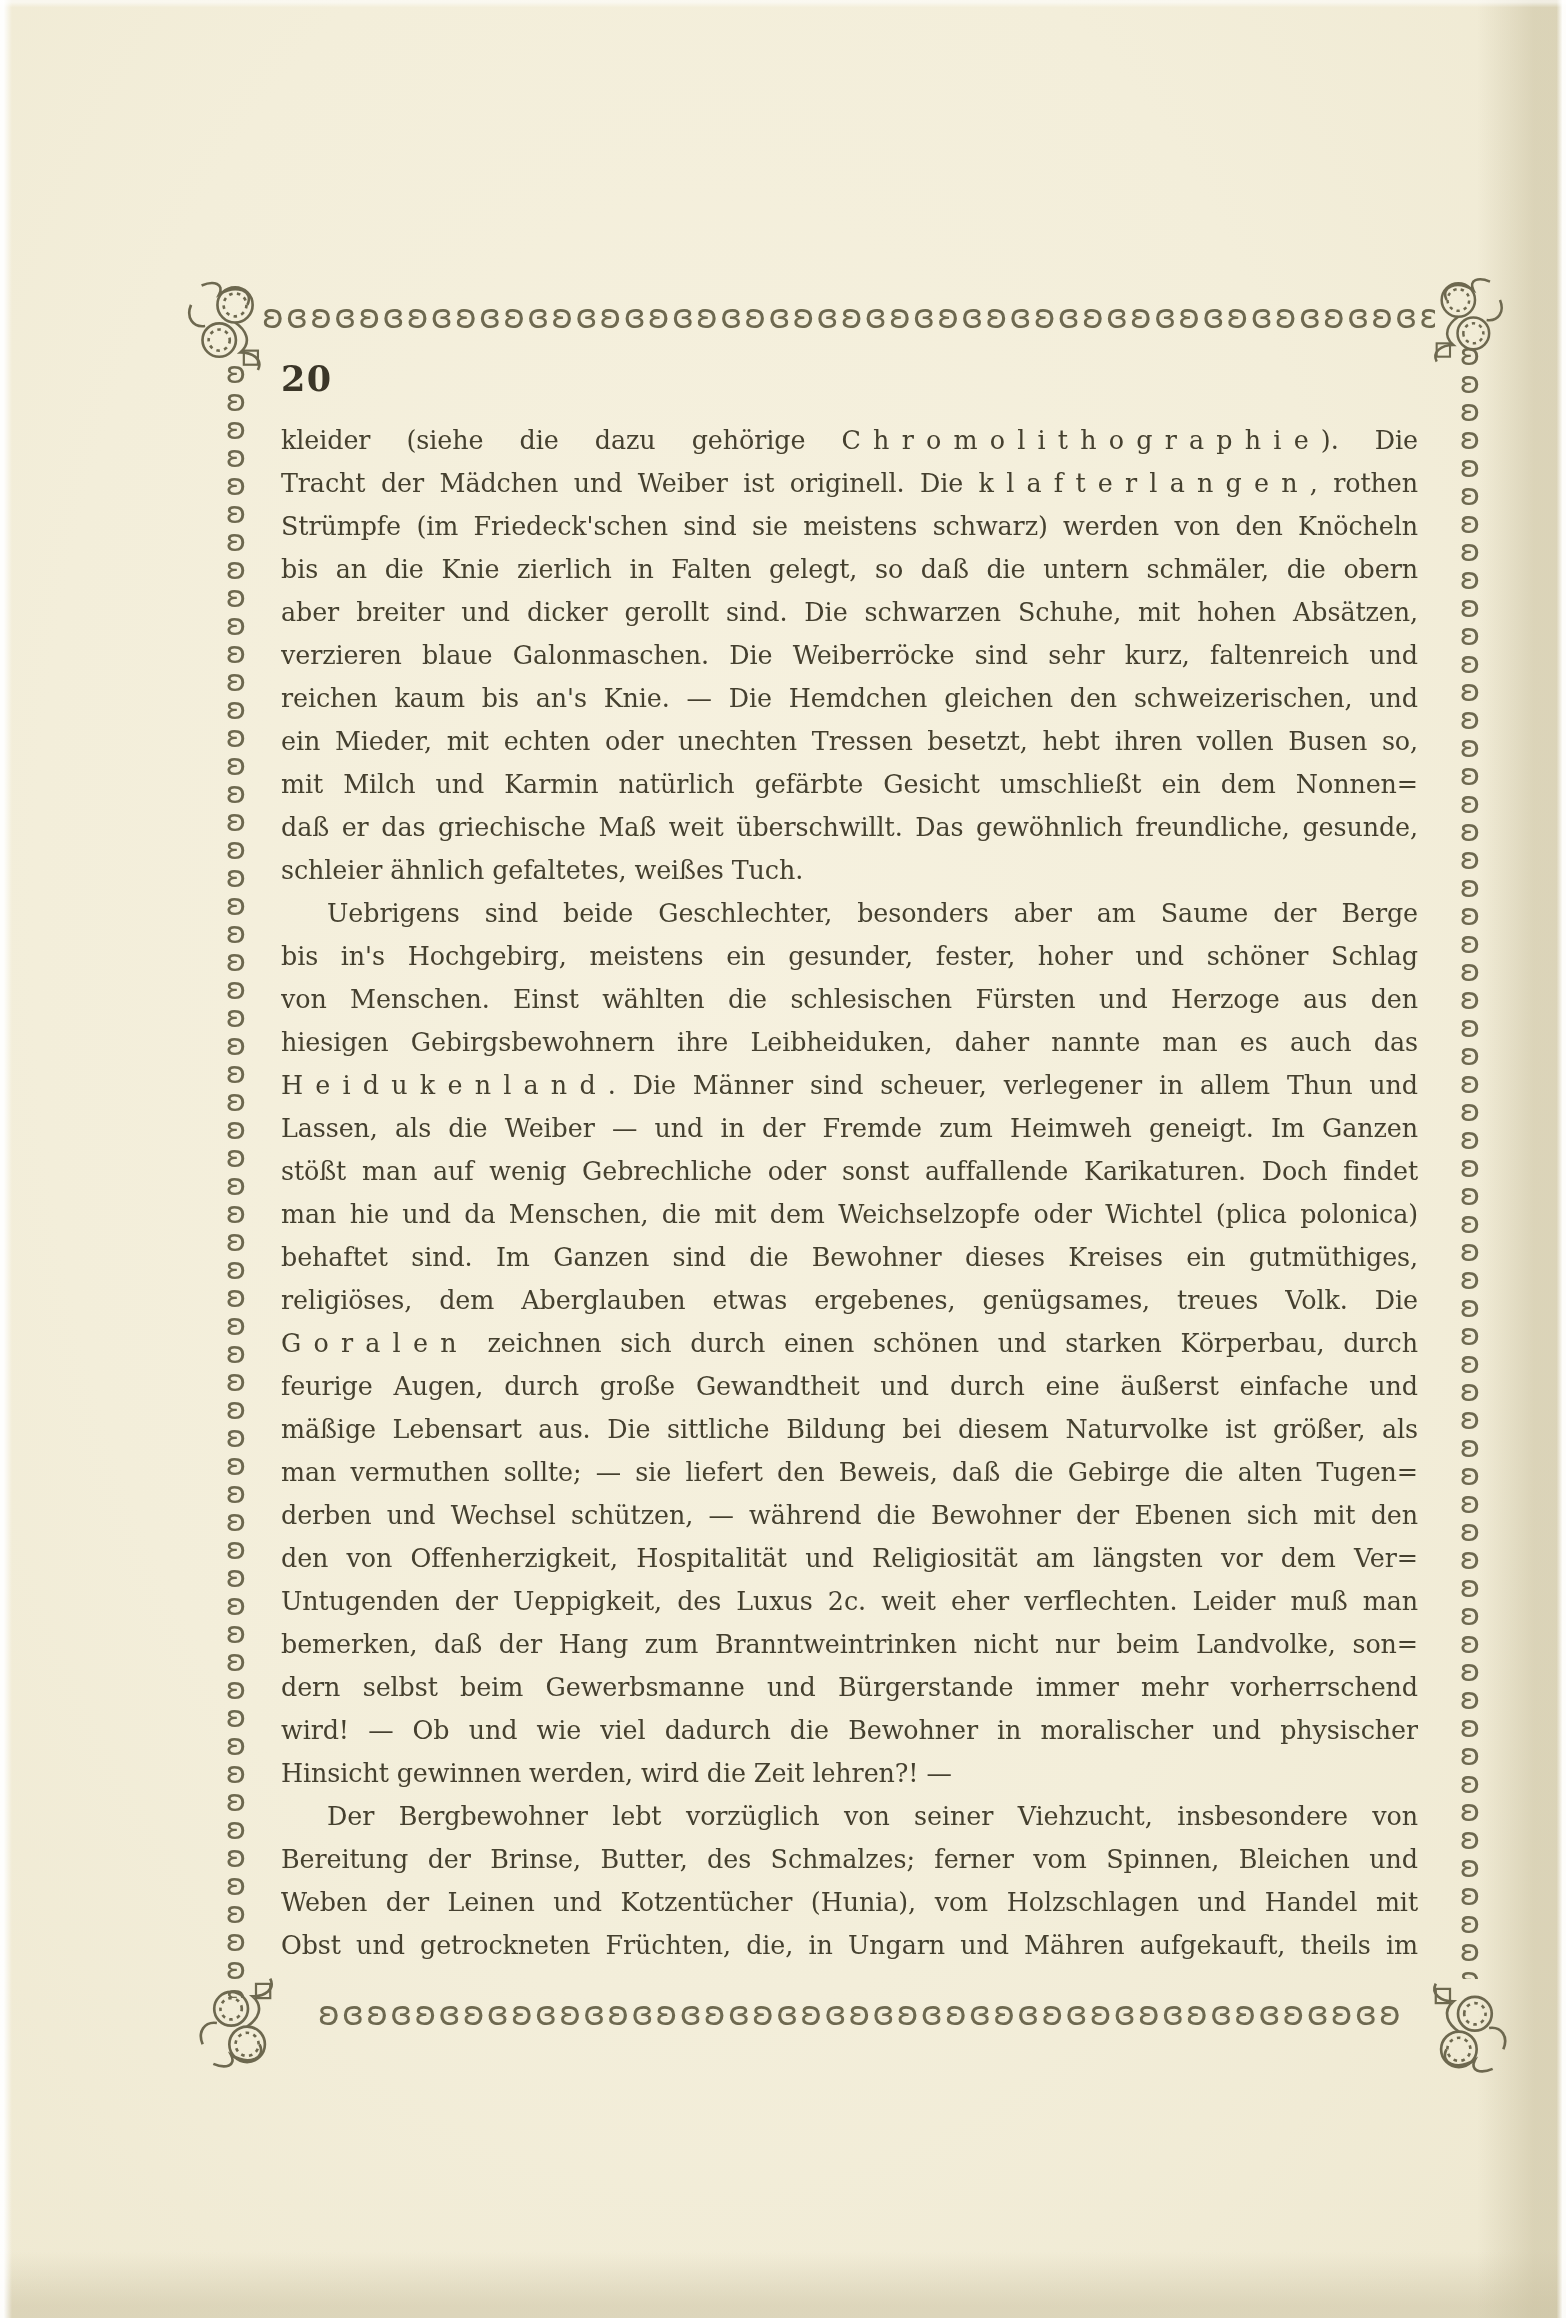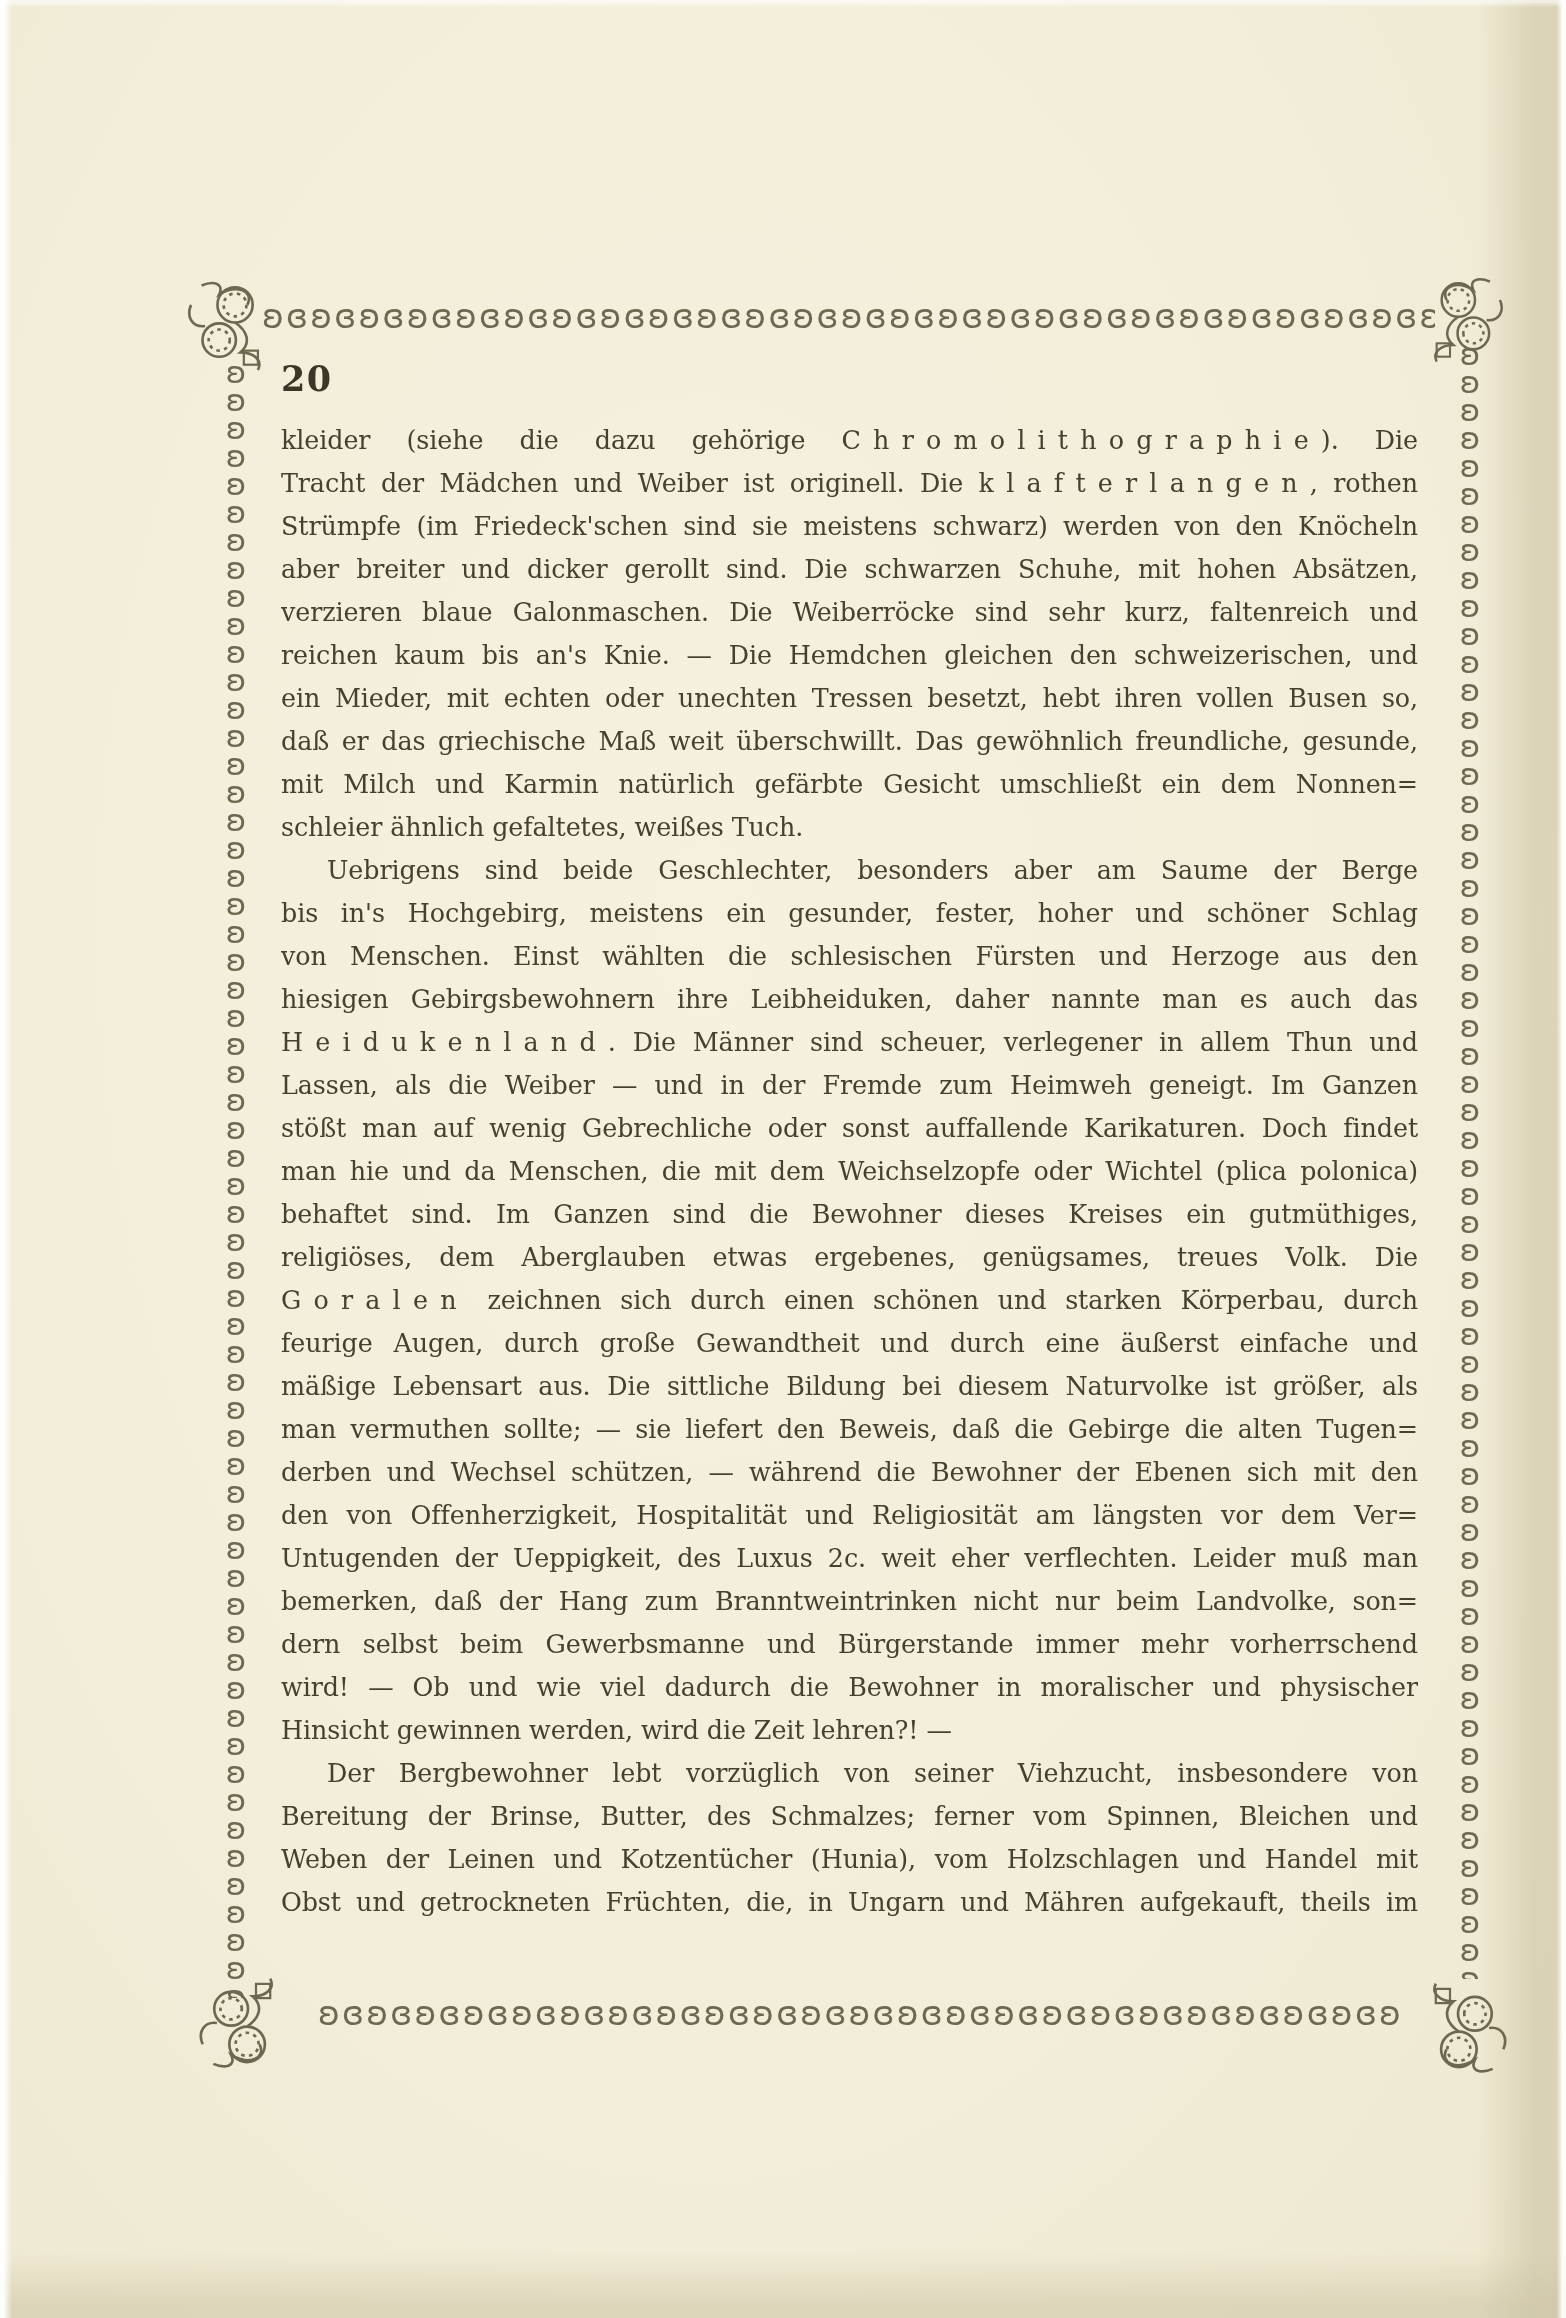--- a/index.html
+++ b/index.html
@@ -233,26 +233,27 @@
       <rect x="68" y="82" width="16" height="16" stroke-width="2.5"></rect>
     </g>
   </svg>
 
   <div id="pagenum">20</div>
 
   <div id="text-block">
       <div class="line"><span>kleider (siehe die dazu gehörige </span><span class="sp">Chromolithographie</span><span>). Die buntscheckige</span></div>
       <div class="line"><span>Tracht der Mädchen und Weiber ist originell. Die </span><span class="sp">klafterlangen</span><span>, rothen</span></div>
       <div class="line"><span>Strümpfe (im Friedeck'schen sind sie meistens schwarz) werden von den Knöcheln</span></div>
+      <div class="line"><span>bis an die Knie zierlich in Falten gelegt, so daß die untern schmäler, die obern</span></div>
       <div class="line"><span>aber breiter und dicker gerollt sind. Die schwarzen Schuhe, mit hohen Absätzen,</span></div>
       <div class="line"><span>verzieren blaue Galonmaschen. Die Weiberröcke sind sehr kurz, faltenreich und</span></div>
       <div class="line"><span>reichen kaum bis an's Knie. — Die Hemdchen gleichen den schweizerischen, und</span></div>
       <div class="line"><span>ein Mieder, mit echten oder unechten Tressen besetzt, hebt ihren vollen Busen so,</span></div>
+      <div class="line"><span>mit Milch und Karmin natürlich gefärbte Gesicht umschließt ein dem Nonnen=</span></div>
       <div class="line"><span>daß er das griechische Maß weit überschwillt. Das gewöhnlich freundliche, gesunde,</span></div>
-      <div class="line"><span>mit Milch und Karmin natürlich gefärbte Gesicht umschließt ein dem Nonnen=</span></div>
       <div class="line noj"><span>schleier ähnlich gefaltetes, weißes Tuch.</span></div>
       <div class="line ind"><span>Uebrigens sind beide Geschlechter, besonders aber am Saume der Berge</span></div>
       <div class="line"><span>bis in's Hochgebirg, meistens ein gesunder, fester, hoher und schöner Schlag</span></div>
       <div class="line"><span>von Menschen. Einst wählten die schlesischen Fürsten und Herzoge aus den</span></div>
       <div class="line"><span>hiesigen Gebirgsbewohnern ihre Leibheiduken, daher nannte man es auch das</span></div>
       <div class="line"><span class="sp">Heidukenland</span><span>. Die Männer sind scheuer, verlegener in allem Thun und</span></div>
       <div class="line"><span>Lassen, als die Weiber — und in der Fremde zum Heimweh geneigt. Im Ganzen</span></div>
       <div class="line"><span>stößt man auf wenig Gebrechliche oder sonst auffallende Karikaturen. Doch findet</span></div>
       <div class="line"><span>man hie und da Menschen, die mit dem </span><span class="b">Weichselzopfe</span><span> oder </span><span class="b">Wichtel</span><span> (plica polonica)</span></div>
       <div class="line"><span>behaftet sind. Im Ganzen sind die Bewohner dieses Kreises ein gutmüthiges,</span></div>

